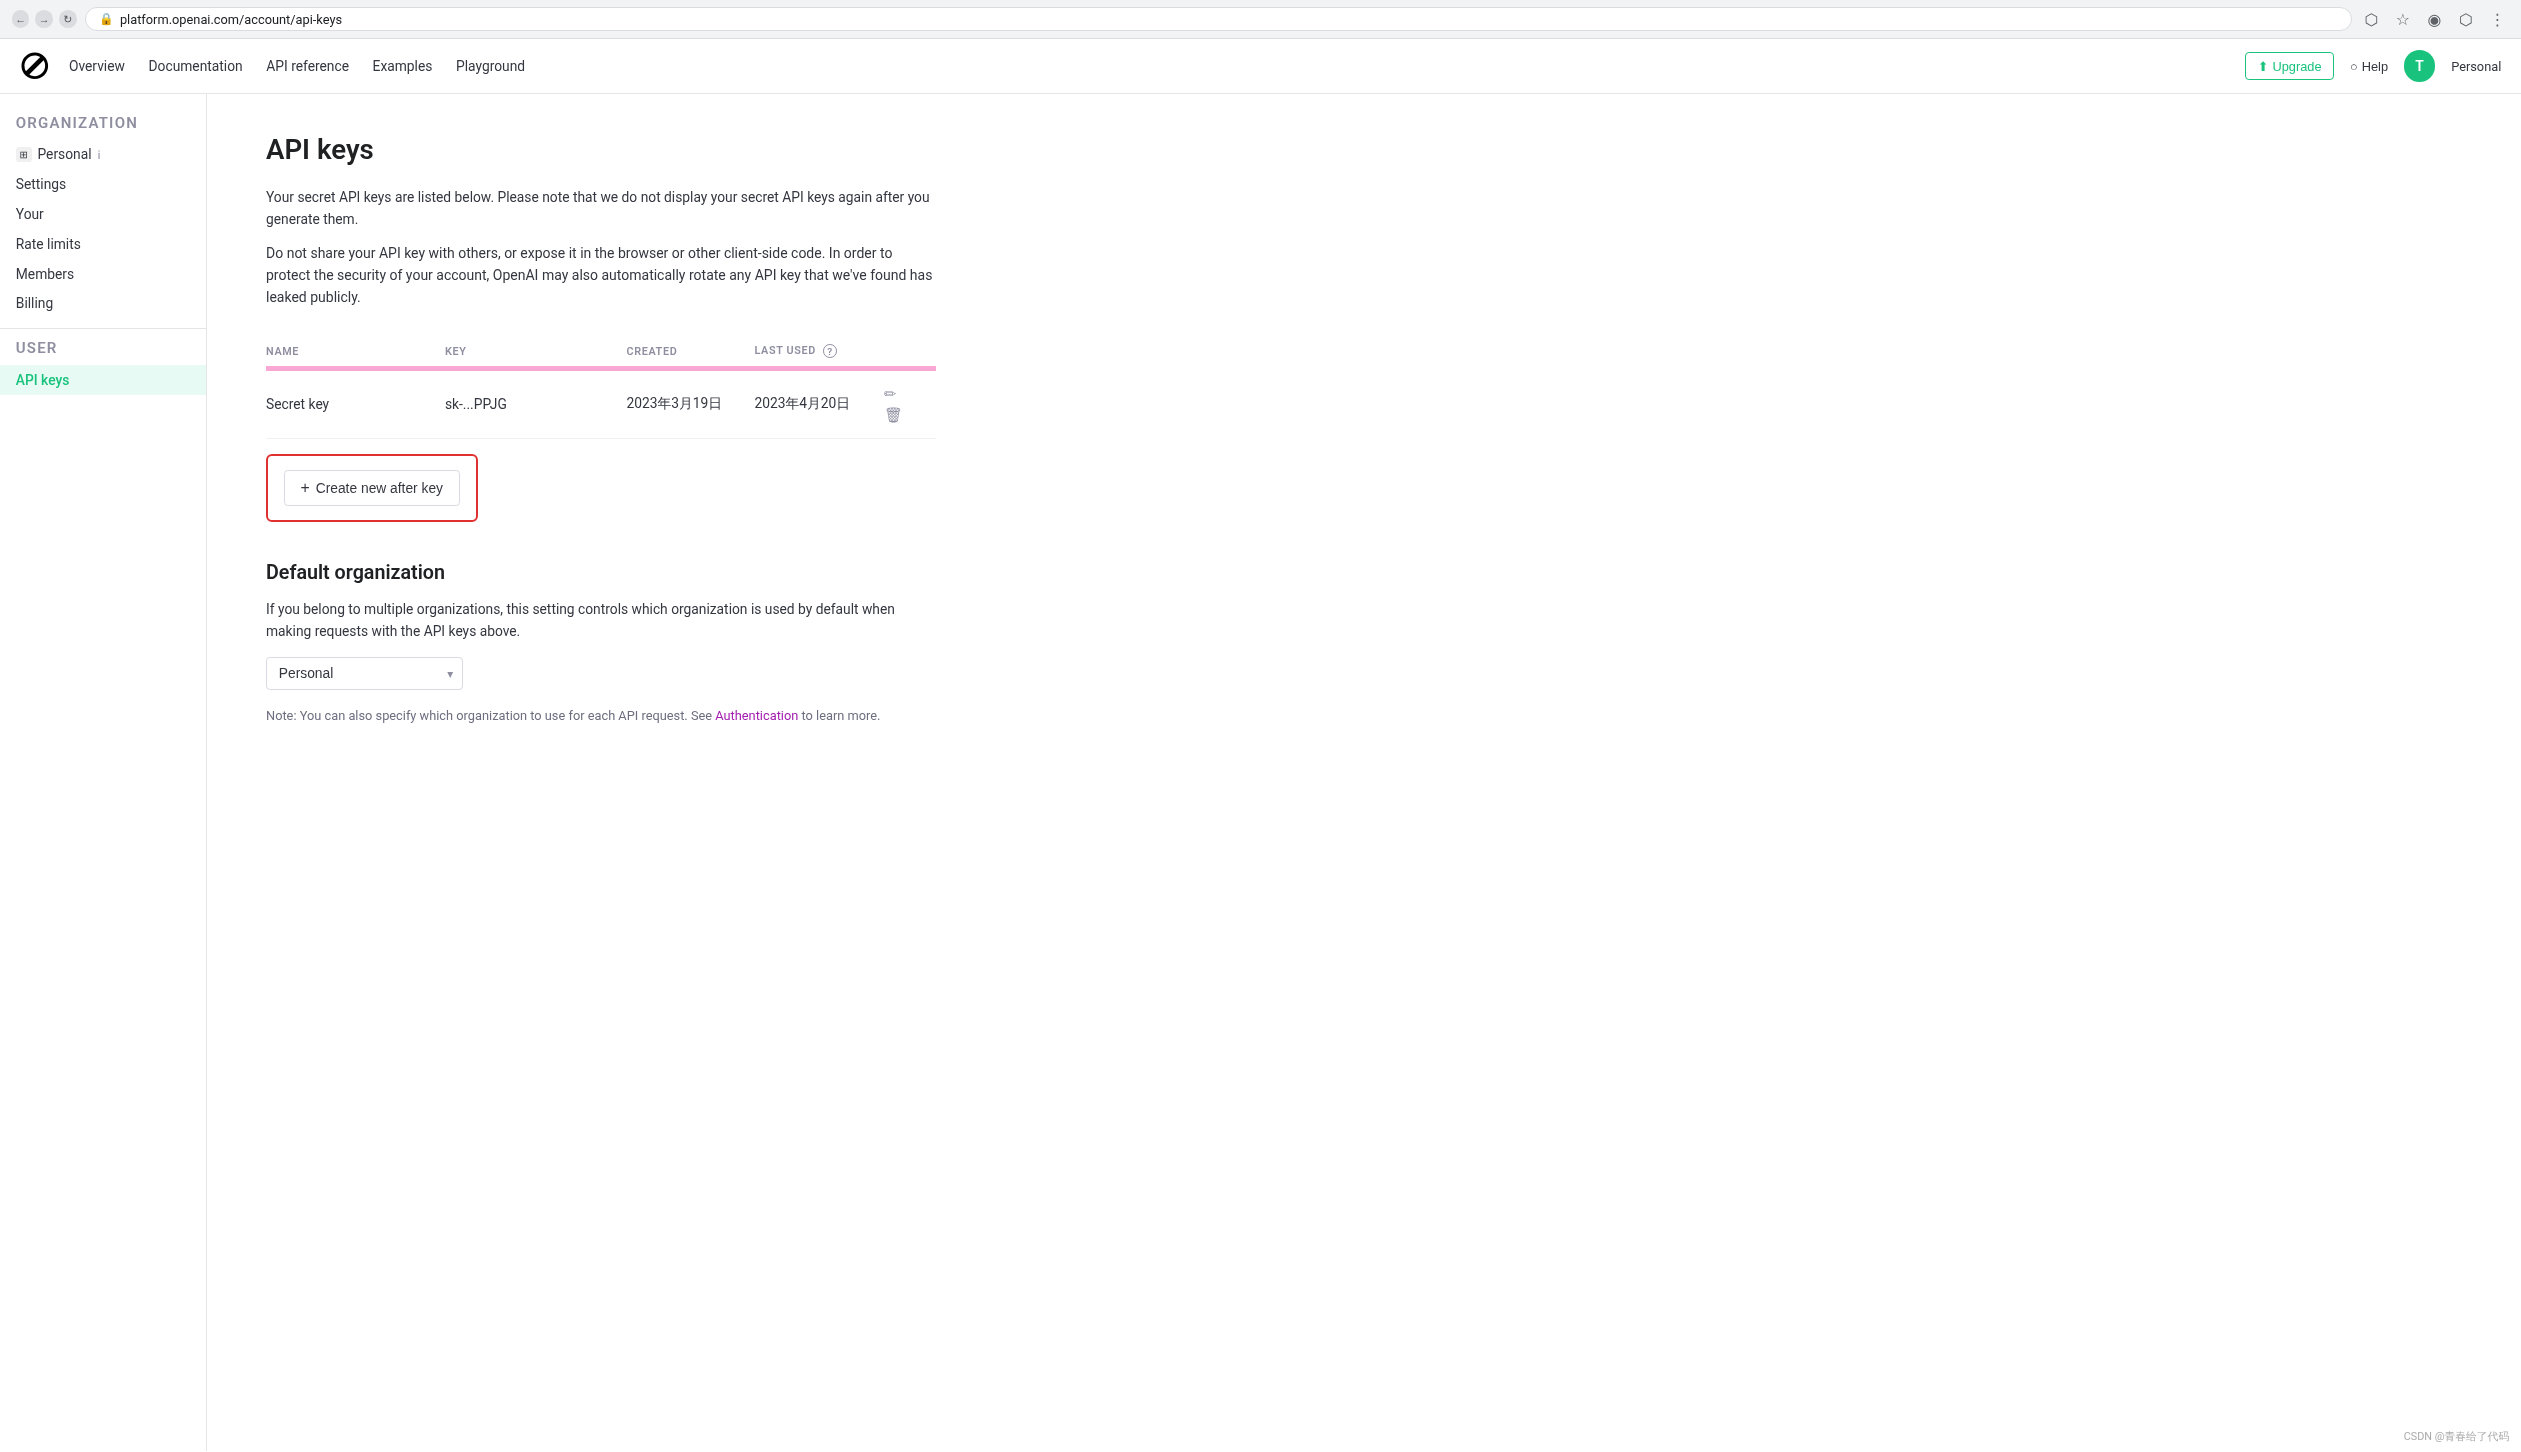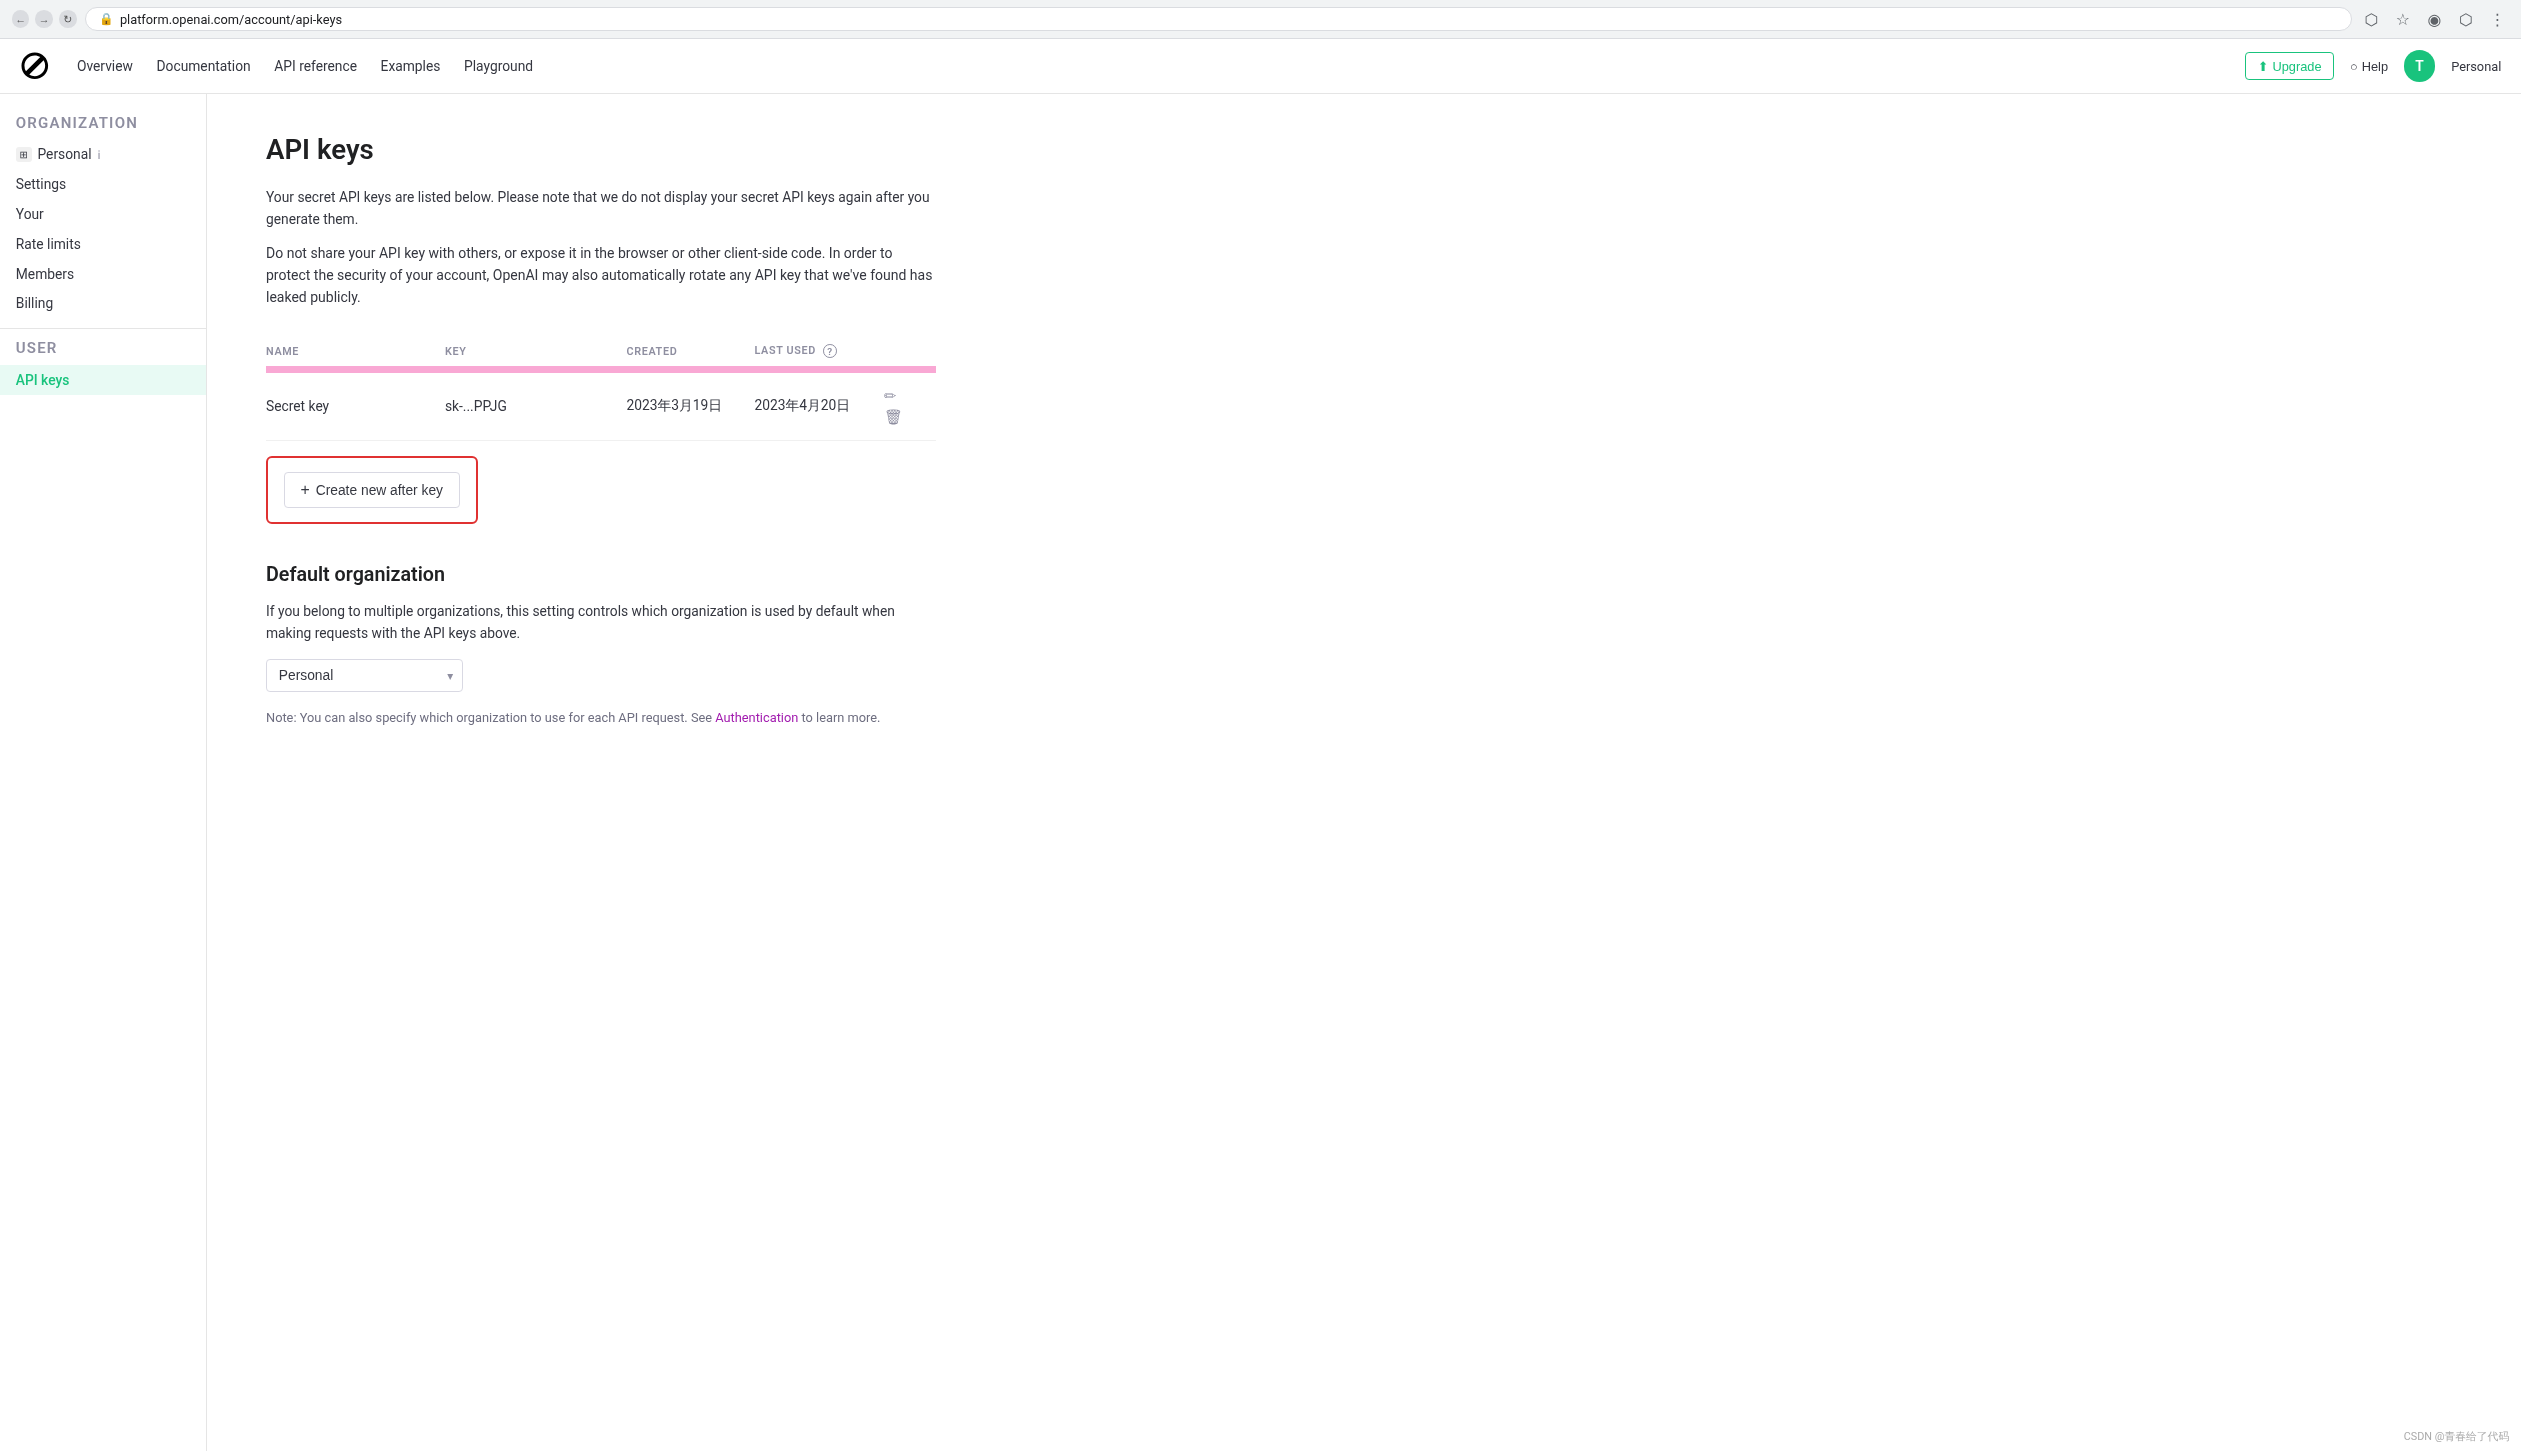--- a/index.html
+++ b/index.html
@@ -36,21 +36,21 @@
     
     .top-nav {
       display: flex;
       align-items: center;
       padding: 0 19.7px;
       height: 55px;
       border-bottom: 1px solid #e5e5e5;
       background: #fff;
     }
     .logo { width: 29.6px; height: 29.6px; margin-right: 19.7px; }
-    .nav-links { display: flex; gap: 23.6px; align-items: flex-end; flex: 1; margin-left: 8px; }
+    .nav-links { display: flex; gap: 23.6px; align-items: flex-end; flex: 1; }
     .nav-link { text-decoration: none; color: #353740; font-size: 13.8px; cursor: pointer; }
     .nav-right { display: flex; align-items: center; gap: 15.8px; margin-left: auto; }
     .upgrade-btn {
       background: transparent;
       border: 1px solid #19c37d;
       border-radius: 3.9px;
       padding: 5.9px 11.8px;
       color: #19c37d;
       font-size: 12.8px;
       cursor: pointer;
@@ -158,21 +158,21 @@
       margin-bottom: 15.8px;
     }
     .api-keys-table th {
       font-size: 10.8px;
       font-weight: 600;
       text-transform: uppercase;
       letter-spacing: 0.06em;
       color: #8e8ea0;
       text-align: left;
       padding: 7.9px 0;
-      border-bottom: 7px solid #f9a8d4;
+      border-bottom: 5px solid #f9a8d4;
     }
     .api-keys-table td {
       padding: 11.8px 0;
       font-size: 13.8px;
       color: #353740;
       border-bottom: 1px solid #f0f0f0;
     }
     .col-name { width: 197px; }
     .col-key { width: 197px; }
     .col-created { width: 138px; }

